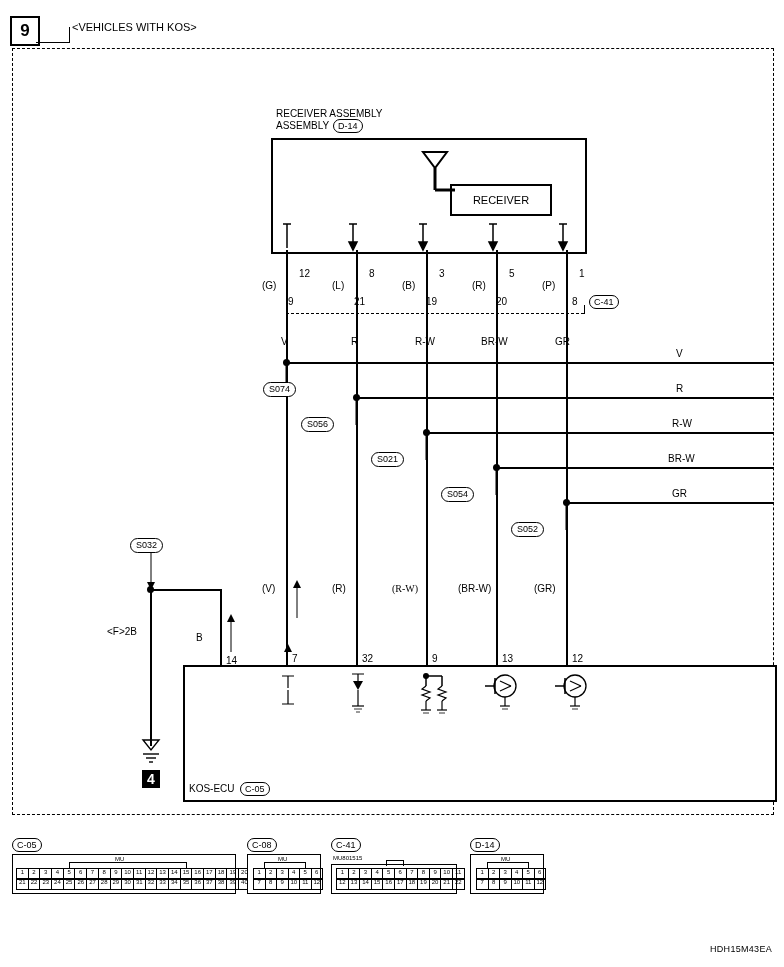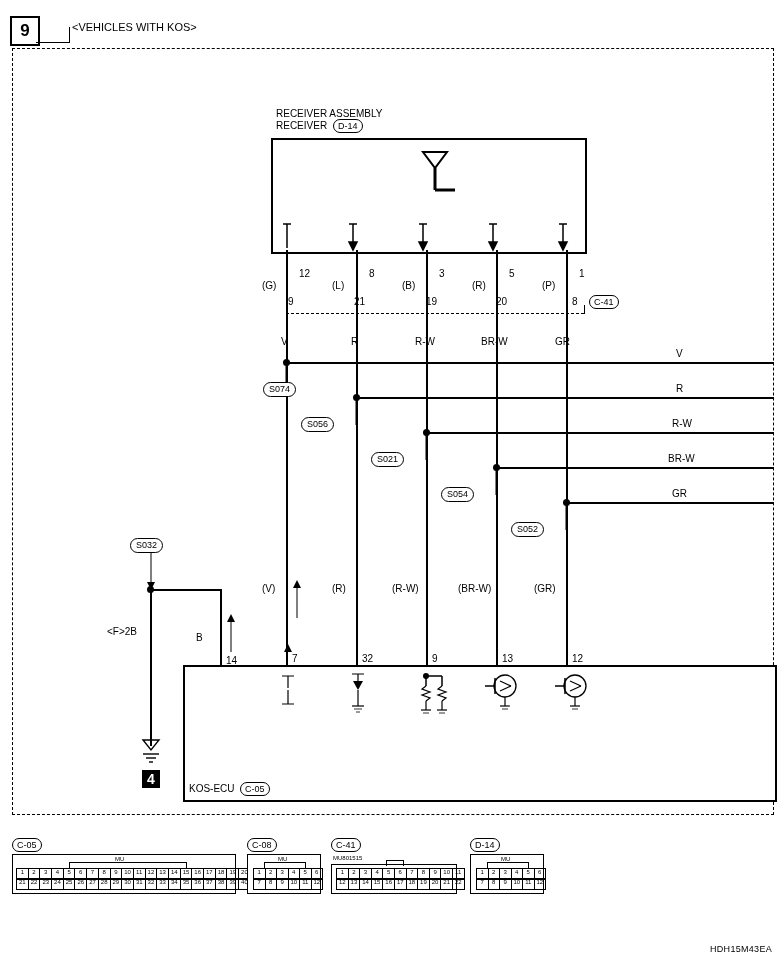--- a/index.html
+++ b/index.html
@@ -87,24 +87,25 @@
 <div class="root">
 
   <div class="abs pagebox">9</div>
   <div class="abs pageline"></div>
   <div class="abs pagetick"></div>
   <div class="abs headtitle txt">&lt;VEHICLES WITH KOS&gt;</div>
 
   <div class="abs dashframe"></div>
 
   <div class="abs antlabel txt">RECEIVER ASSEMBLY</div>
-  <div class="abs txt" style="left:276px;top:120px;">RECEIVER</div>
+  <div class="abs txt" style="left:276px;top:120px;">ASSEMBLY</div>
   <div class="abs dbox" style="left:333px;top:119px;">D-14</div>
 
   <div class="abs antbox"></div>
+  <div class="abs recbox">RECEIVER</div>
 
   <svg style="left:415px;top:148px;" width="50" height="50">
     <polygon points="8,4 32,4 20,20" fill="none" stroke="#000" stroke-width="2"></polygon>
     <line x1="20" y1="20" x2="20" y2="42" stroke="#000" stroke-width="3"></line>
     <line x1="20" y1="42" x2="40" y2="42" stroke="#000" stroke-width="3"></line>
   </svg>
 
   <svg style="left:271px;top:220px;" width="312" height="32">
     <g stroke="#000" stroke-width="1.5" fill="none">
       <path d="M12 4 h8 M16 4 v24"></path>
@@ -224,21 +225,21 @@
   <svg style="left:136px;top:738px;" width="30" height="28">
     <polygon points="7,2 23,2 15,12" fill="none" stroke="#000" stroke-width="1.4"></polygon>
     <line x1="7" y1="16" x2="23" y2="16" stroke="#000" stroke-width="1.4"></line>
     <line x1="10" y1="20" x2="20" y2="20" stroke="#000" stroke-width="1.4"></line>
     <line x1="13" y1="24" x2="17" y2="24" stroke="#000" stroke-width="1.4"></line>
   </svg>
   <div class="blkbox" style="left:142px;top:770px;">4</div>
 
   <div class="abs txt" style="left:262px;top:583px;">(V)</div>
   <div class="abs txt" style="left:332px;top:583px;">(R)</div>
-  <div class="abs txt" style="left:392px;top:583px;">(R-W)</div>
+  <div class="abs txt" style="left:392px;top:583px;font-family:Liberation Serif, serif;">(R-W)</div>
   <div class="abs txt" style="left:458px;top:583px;">(BR-W)</div>
   <div class="abs txt" style="left:534px;top:583px;">(GR)</div>
 
   <svg style="left:291px;top:578px;" width="14" height="42">
     <line x1="6" y1="40" x2="6" y2="10" stroke="#000" stroke-width="1"></line>
     <polygon points="2,10 10,10 6,2" fill="#000"></polygon>
   </svg>
 
   <div class="abs txt" style="left:292px;top:653px;">7</div>
   <div class="abs txt" style="left:362px;top:653px;">32</div>

